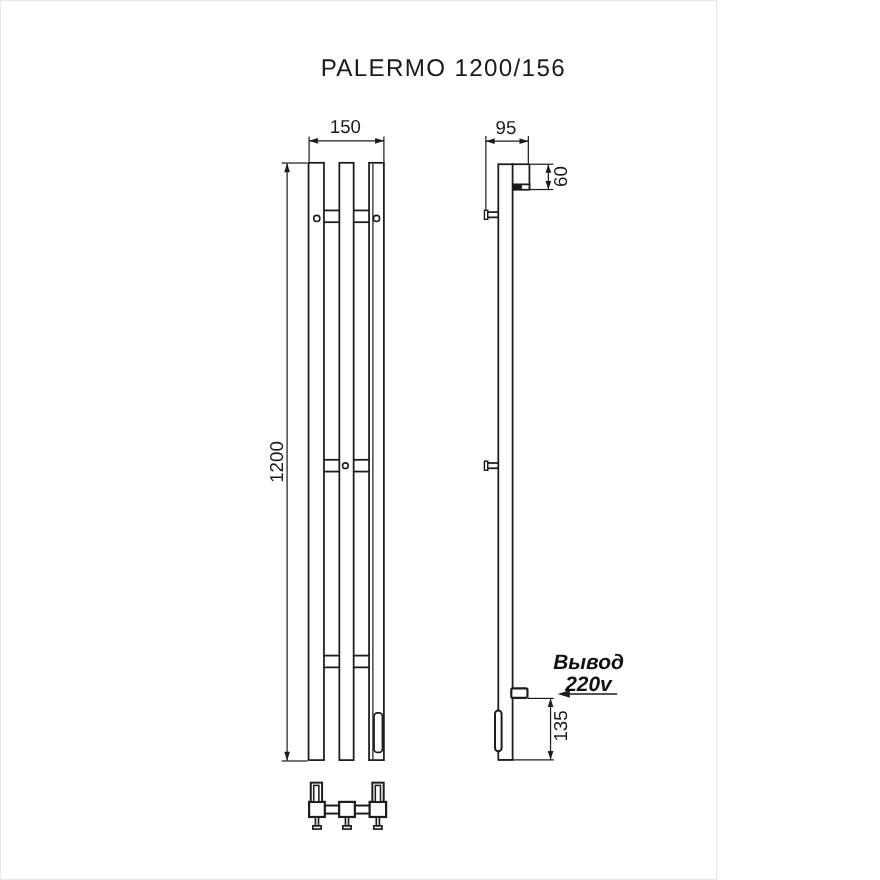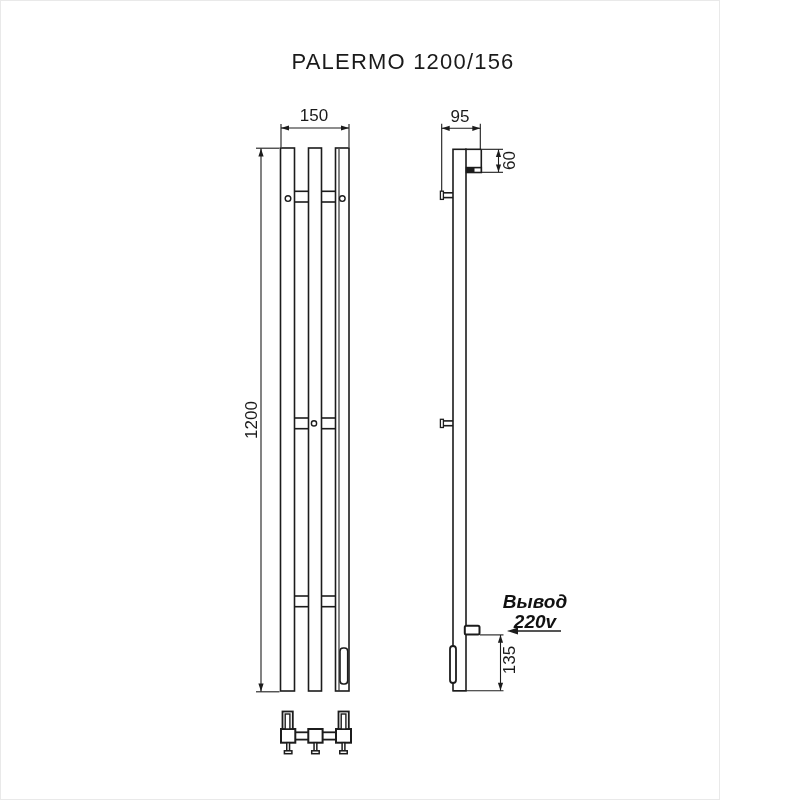--- a/index.html
+++ b/index.html
@@ -1,17 +1,17 @@
 <!DOCTYPE html>
 <html><head>
 <meta charset="utf-8">
 <style>
   html,body{margin:0;padding:0;background:#fff;}
   .canvas{
-    position:relative;width:720px;height:800px;background:#fff;
+    position:relative;width:652px;height:800px;background:#fff;
     border:1px solid #e9e9e9;box-sizing:border-box;overflow:hidden;
     font-family:"Liberation Sans", sans-serif;
   }
   svg{position:absolute;left:0;top:0;}
   .obj{stroke:#1c1c1c;stroke-width:1.6;fill:none;}
   .objw{stroke:#1c1c1c;stroke-width:1.6;fill:#ffffff;}
   .thick{stroke:#1c1c1c;stroke-width:2;fill:#ffffff;}
   .dim{stroke:#1c1c1c;stroke-width:1.1;fill:none;}
   .arr{fill:#1c1c1c;stroke:none;}
   .dimtxt{font-family:"Liberation Sans",sans-serif;font-size:17px;fill:#1a1a1a;}

